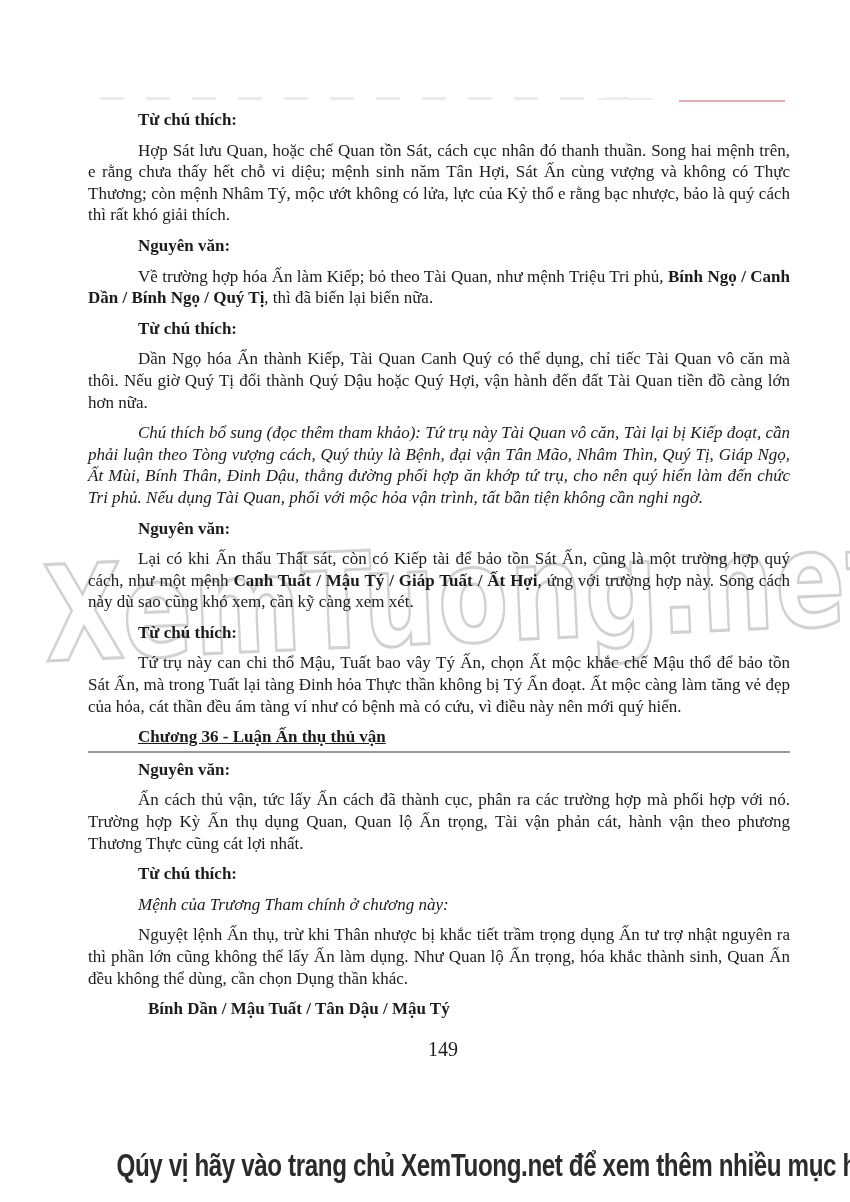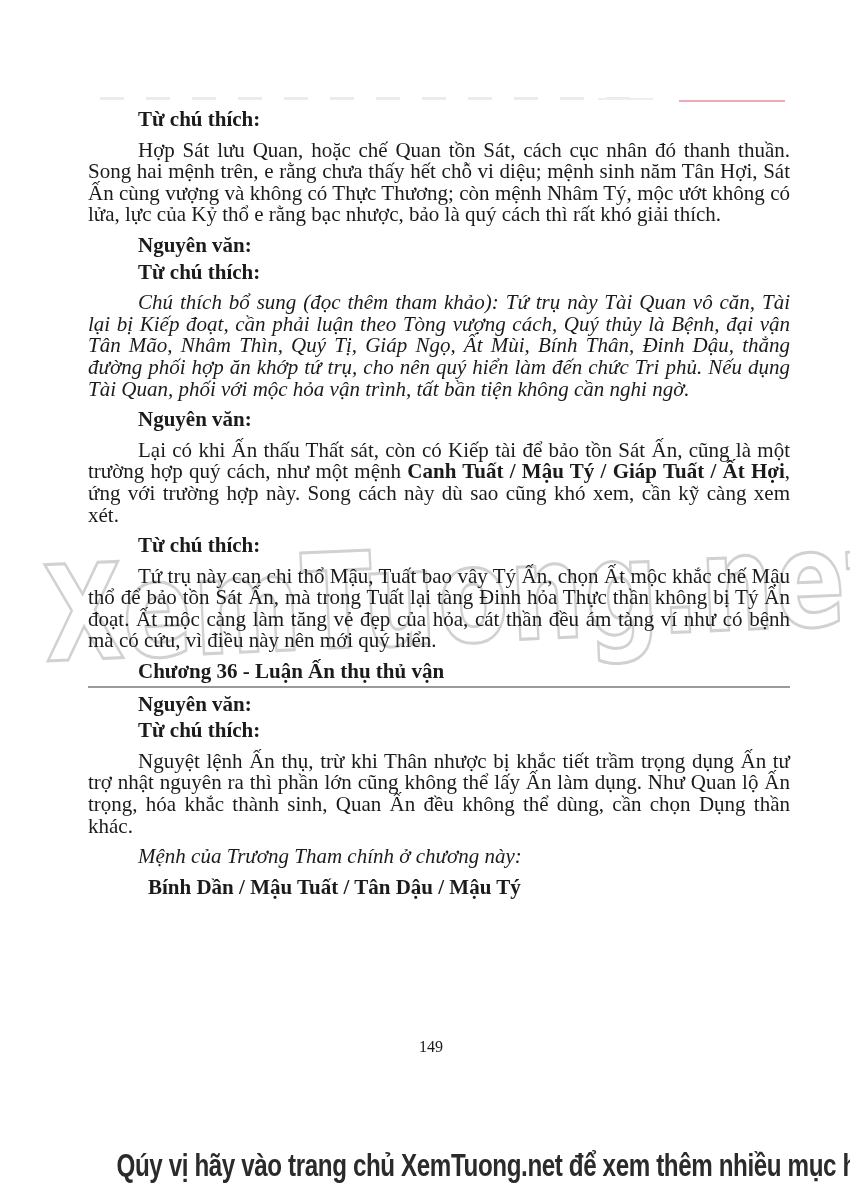--- a/index.html
+++ b/index.html
@@ -23,31 +23,31 @@
     position:absolute;left:44px;top:538px;width:820px;z-index:1;
     font-family:"DejaVu Sans", sans-serif;font-weight:bold;font-size:132px;
     white-space:nowrap;letter-spacing:2px;
     color:transparent;-webkit-text-stroke:3px #c6c6c6;
     transform:rotate(-2.6deg) scaleX(0.78);transform-origin:0 50%;
     opacity:.8;pointer-events:none;
   }
   .content{
     position:absolute;left:88px;top:104px;width:702px;z-index:2;
   }
-  .blk{margin:0;font-size:21px;line-height:21.6px;}
+  .blk{margin:0;font-size:17px;line-height:21.6px;}
   .para{text-align:justify;text-indent:50px;margin:9px 0;}
   .italic-para{font-style:italic;}
   .heading{font-weight:bold;margin:5px 0 5px 50px;}
-  .chapter{font-weight:bold;margin:5px 0 0 50px;}
+  .chapter{font-weight:bold;margin:5px 0 0 50px;text-decoration:underline;}
   .bold-line{font-weight:bold;margin:5px 0 5px 60px;}
   .rule{border:none;border-top:2px solid #9a9a9a;margin:3px 0 6px 0;height:0;}
   .seg-b{font-weight:bold;}
   .page-number{
-    position:absolute;left:80px;top:1038px;width:702px;text-align:center;
-    font-size:16px;z-index:2;
+    position:absolute;left:92px;top:1038px;width:702px;text-align:center;
+    font-size:20px;z-index:2;
   }
   .footer{
     position:absolute;left:0;top:1148px;width:850px;text-align:center;z-index:2;
   }
   .footer span{
     display:inline-block;font-family:"Liberation Sans", sans-serif;
     font-size:31px;font-weight:bold;color:#2b2b2b;white-space:nowrap;
     letter-spacing:-0.5px;transform:scaleX(0.78);transform-origin:50% 50%;
   }
 </style>
@@ -57,32 +57,35 @@
 <div class="remnant"></div>
 <div class="remnant2"></div>
 <div class="pink-line"></div>
 
 <div class="watermark">XemTuong.net</div>
 
 <div class="content" id="doc-content">
     <p class="blk heading"><span>Từ chú thích:</span></p>
     <p class="blk para"><span>Hợp Sát lưu Quan, hoặc chế Quan tồn Sát, cách cục nhân đó thanh thuần. Song hai mệnh trên, e rằng chưa thấy hết chỗ vi diệu; mệnh sinh năm Tân Hợi, Sát Ấn cùng vượng và không có Thực Thương; còn mệnh Nhâm Tý, mộc ướt không có lửa, lực của Kỷ thổ e rằng bạc nhược, bảo là quý cách thì rất khó giải thích.</span></p>
     <p class="blk heading"><span>Nguyên văn:</span></p>
+    <p class="blk para"><span>Về trường hợp hóa Ấn làm Kiếp; bỏ theo Tài Quan, như mệnh Triệu Tri phủ, </span><span class="seg-b">Bính Ngọ / Canh Dần / Bính Ngọ / Quý Tị</span><span>, thì đã biến lại biến nữa.</span></p>
     <p class="blk heading"><span>Từ chú thích:</span></p>
+    <p class="blk para"><span>Dần Ngọ hóa Ấn thành Kiếp, Tài Quan Canh Quý có thể dụng, chỉ tiếc Tài Quan vô căn mà thôi. Nếu giờ Quý Tị đổi thành Quý Dậu hoặc Quý Hợi, vận hành đến đất Tài Quan tiền đồ càng lớn hơn nữa.</span></p>
     <p class="blk para italic-para"><span>Chú thích bổ sung (đọc thêm tham khảo): Tứ trụ này Tài Quan vô căn, Tài lại bị Kiếp đoạt, cần phải luận theo Tòng vượng cách, Quý thủy là Bệnh, đại vận Tân Mão, Nhâm Thìn, Quý Tị, Giáp Ngọ, Ất Mùi, Bính Thân, Đinh Dậu, thẳng đường phối hợp ăn khớp tứ trụ, cho nên quý hiển làm đến chức Tri phủ. Nếu dụng Tài Quan, phối với mộc hỏa vận trình, tất bần tiện không cần nghi ngờ.</span></p>
     <p class="blk heading"><span>Nguyên văn:</span></p>
     <p class="blk para"><span>Lại có khi Ấn thấu Thất sát, còn có Kiếp tài để bảo tồn Sát Ấn, cũng là một trường hợp quý cách, như một mệnh </span><span class="seg-b">Canh Tuất / Mậu Tý / Giáp Tuất / Ất Hợi</span><span>, ứng với trường hợp này. Song cách này dù sao cũng khó xem, cần kỹ càng xem xét.</span></p>
     <p class="blk heading"><span>Từ chú thích:</span></p>
     <p class="blk para"><span>Tứ trụ này can chi thổ Mậu, Tuất bao vây Tý Ấn, chọn Ất mộc khắc chế Mậu thổ để bảo tồn Sát Ấn, mà trong Tuất lại tàng Đinh hỏa Thực thần không bị Tý Ấn đoạt. Ất mộc càng làm tăng vẻ đẹp của hỏa, cát thần đều ám tàng ví như có bệnh mà có cứu, vì điều này nên mới quý hiển.</span></p>
     <p class="blk chapter"><span>Chương 36 - Luận Ấn thụ thủ vận</span></p>
     <hr class="rule">
     <p class="blk heading"><span>Nguyên văn:</span></p>
+    <p class="blk para"><span>Ấn cách thủ vận, tức lấy Ấn cách đã thành cục, phân ra các trường hợp mà phối hợp với nó. Trường hợp Kỳ Ấn thụ dụng Quan, Quan lộ Ấn trọng, Tài vận phản cát, hành vận theo phương Thương Thực cũng cát lợi nhất.</span></p>
     <p class="blk heading"><span>Từ chú thích:</span></p>
+    <p class="blk para italic-para"><span>Mệnh của Trương Tham chính ở chương này:</span></p>
     <p class="blk para"><span>Nguyệt lệnh Ấn thụ, trừ khi Thân nhược bị khắc tiết trầm trọng dụng Ấn tư trợ nhật nguyên ra thì phần lớn cũng không thể lấy Ấn làm dụng. Như Quan lộ Ấn trọng, hóa khắc thành sinh, Quan Ấn đều không thể dùng, cần chọn Dụng thần khác.</span></p>
-    <p class="blk para italic-para"><span>Mệnh của Trương Tham chính ở chương này:</span></p>
     <p class="blk bold-line"><span>Bính Dần / Mậu Tuất / Tân Dậu / Mậu Tý</span></p>
   </div>
 
 <div class="page-number">149</div>
 
 <div class="footer">
   <span>Qúy vị hãy vào trang chủ XemTuong.net để xem thêm nhiều mục hay khác</span>
 </div>
 
 </body></html>

